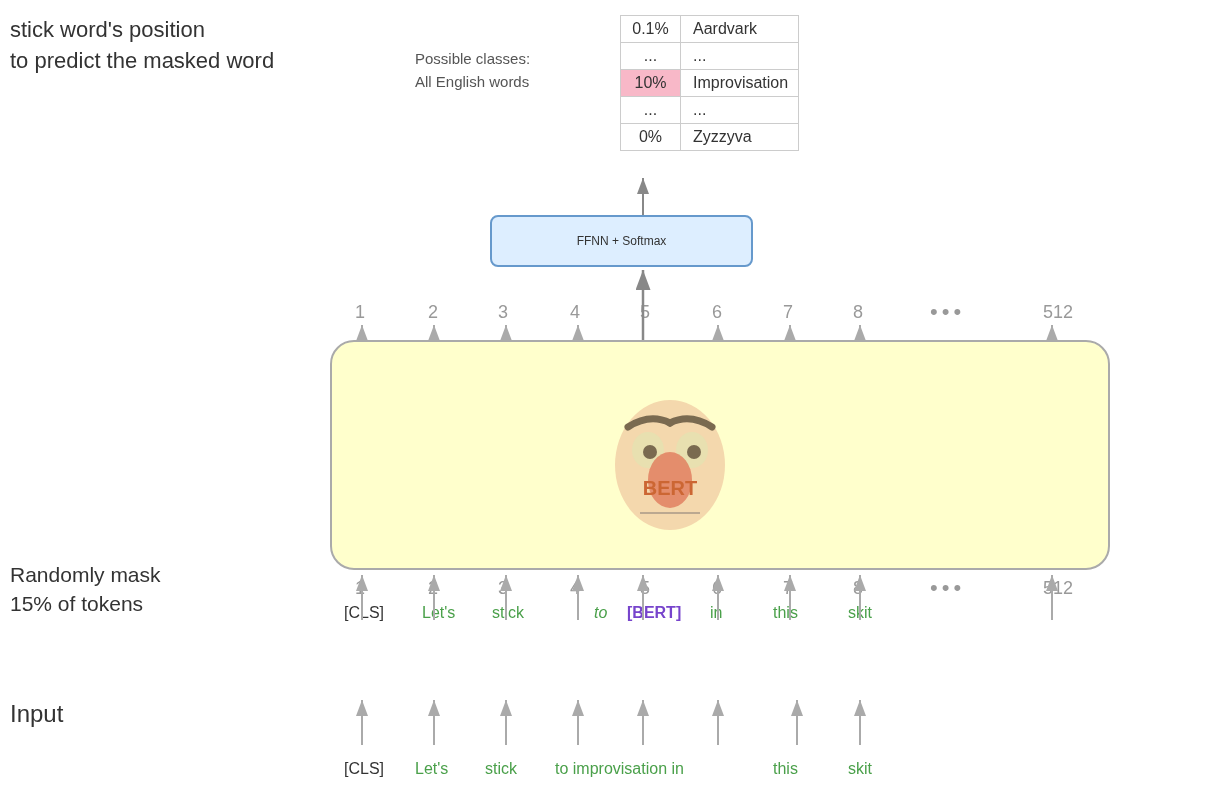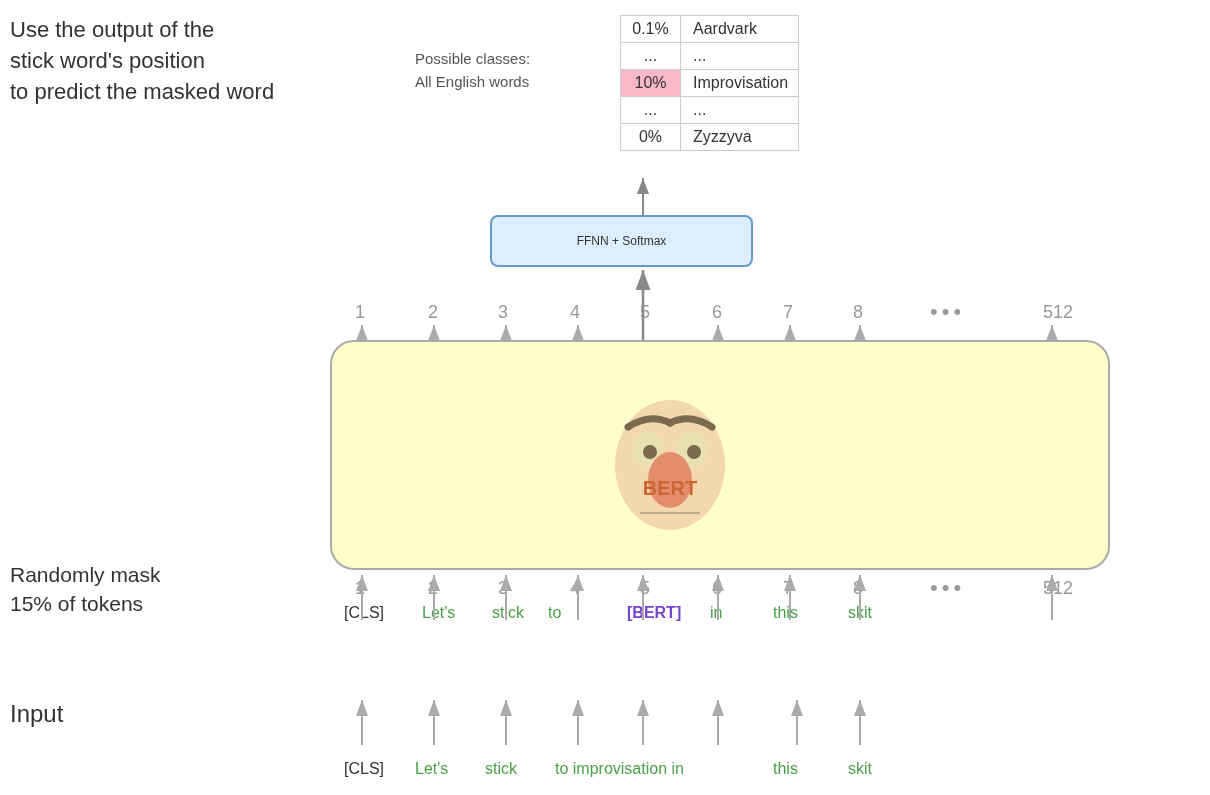--- a/index.html
+++ b/index.html
@@ -159,21 +159,20 @@
       position: absolute;
       font-size: 22px;
       color: #999;
       letter-spacing: 4px;
     }
   </style>
 </head>
 <body>
 
 <div class="left-text-top">
-  <div>Use the output of the</div>
   <div>stick word's position</div>
   <div>to predict the masked word</div>
 </div>
 
 <div class="left-text-bottom">
   <div>Randomly mask</div>
   <div>15% of tokens</div>
 </div>
 
 <div class="left-text-input">Input</div>
@@ -255,21 +254,21 @@
 <div class="num-label" style="left:640px; top:578px;">5</div>
 <div class="num-label" style="left:712px; top:578px;">6</div>
 <div class="num-label" style="left:783px; top:578px;">7</div>
 <div class="num-label" style="left:853px; top:578px;">8</div>
 <div class="dots" style="left:930px; top:575px;">•••</div>
 <div class="num-label" style="left:1043px; top:578px;">512</div>
 
 <div class="token-label cls" style="left:344px; top:604px;">[CLS]</div>
 <div class="token-label" style="left:422px; top:604px;">Let's</div>
 <div class="token-label" style="left:492px; top:604px;">stick</div>
-<div class="token-label" style="left:548px; top:604px;">to</div>
+<div class="token-label" style="left:594px; top:604px;font-style:italic;">to</div>
 <div class="token-label mask" style="left:627px; top:604px;">[BERT]</div>
 <div class="token-label" style="left:710px; top:604px;">in</div>
 <div class="token-label" style="left:773px; top:604px;">this</div>
 <div class="token-label" style="left:848px; top:604px;">skit</div>
 
 <div class="input-token cls" style="left:344px; top:760px;">[CLS]</div>
 <div class="input-token" style="left:415px; top:760px;">Let's</div>
 <div class="input-token" style="left:485px; top:760px;">stick</div>
 <div class="input-token" style="left:555px; top:760px;">to improvisation in</div>
 <div class="input-token" style="left:773px; top:760px;">this</div>

